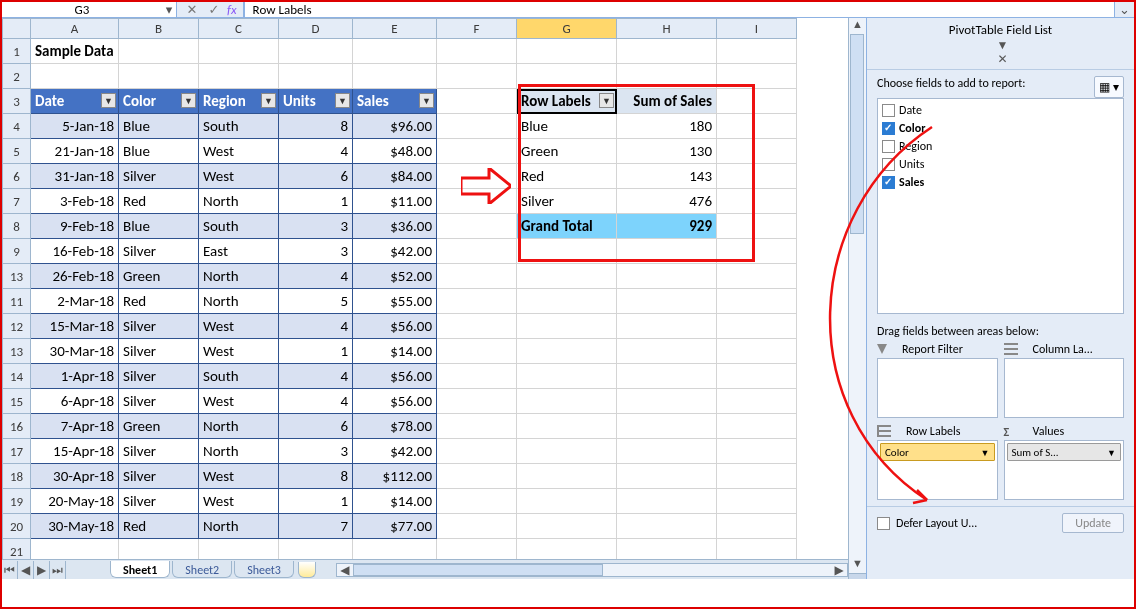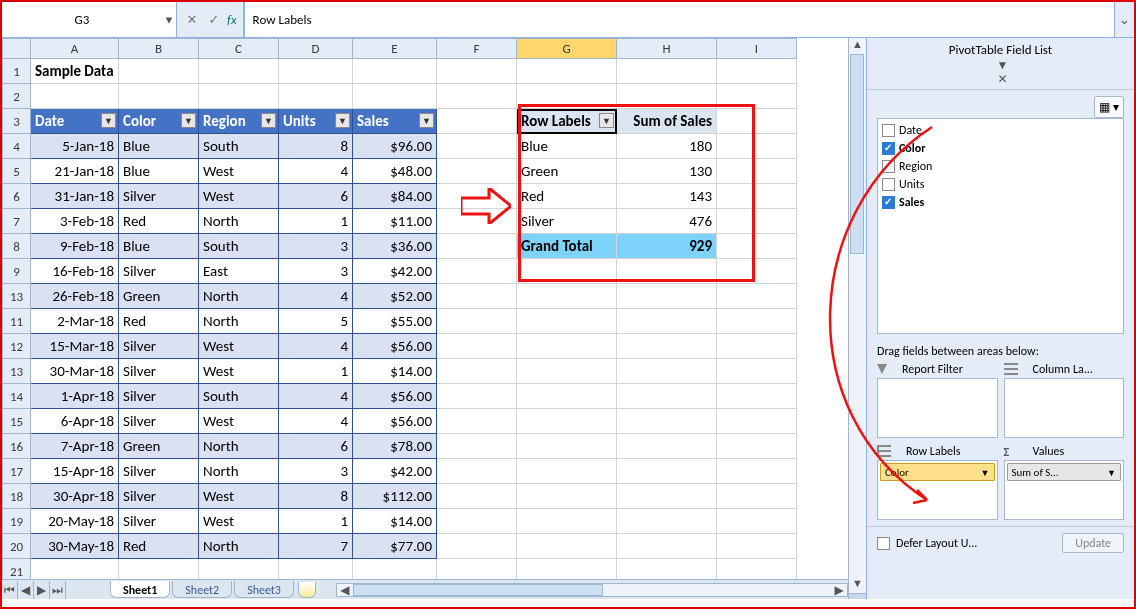--- a/index.html
+++ b/index.html
@@ -12,21 +12,21 @@
     background: #fff;
     overflow: hidden;
     position: relative;
     color: #000;
   }
 
   
   .formula-bar {
     display: flex;
     align-items: center;
-    height: 36px;
+    height: 16px;
     border-bottom: 1px solid #8db2e3;
     background: #e4ecf7;
     font-size: 13px;
   }
   .name-box {
     width: 175px;
     display: flex;
     align-items: center;
     border-right: 1px solid #8db2e3;
     height: 100%;
@@ -41,21 +41,21 @@
   .fx-box {
     display: flex;
     align-items: center;
     padding: 0 6px;
     gap: 4px;
     border-right: 1px solid #8db2e3;
     height: 100%;
     background: #e4ecf7;
   }
   .fx-btn { width: 18px; text-align: center; color: #777; }
-  .fx-label { font-style: italic; color: #0f766e; }
+  .fx-label { font-style: italic; color: #8b5cf6; }
   .formula-input {
     flex: 1;
     padding: 0 8px;
     background: #fff;
     height: 100%;
     display: flex;
     align-items: center;
     border-left: 1px solid #8db2e3;
   }
   .formula-expand {
@@ -692,20 +692,21 @@
   </div>
 
   <div class="field-pane">
     <div class="fp-head">
       <span class="fp-title">PivotTable Field List</span>
       <span class="fp-headbtn">▼</span>
       <span class="fp-headbtn">✕</span>
     </div>
     <div class="fp-section">
       <span class="fp-toolbtn">▦ ▾</span>
+      <div class="fp-help">Choose fields to add to report:</div>
       <div style="clear:both"></div>
       <div class="fp-fields" id="fp-fields">
           <div class="fp-field">
             <span class="fp-check"></span>
             <span>Date</span>
           </div>
           <div class="fp-field bold">
             <span class="fp-check checked"></span>
             <span>Color</span>
           </div>

